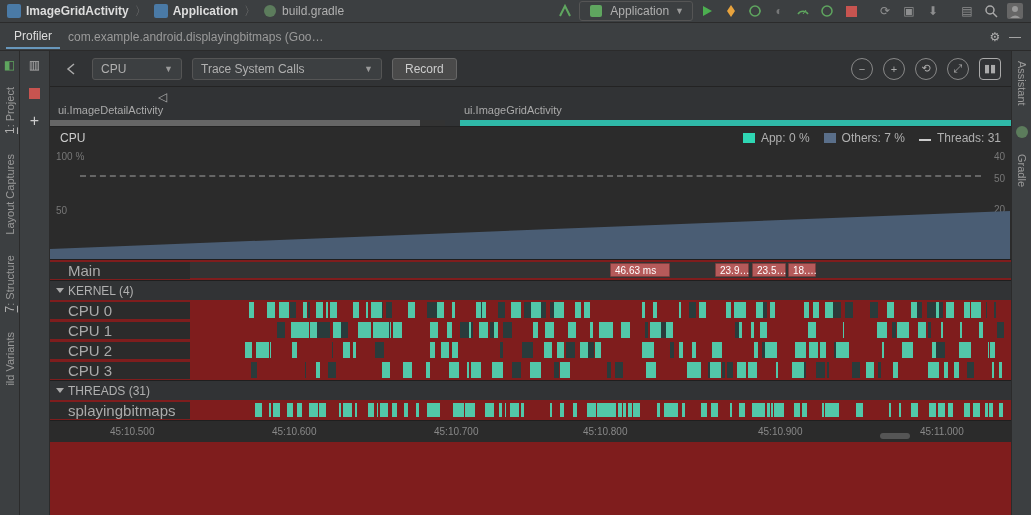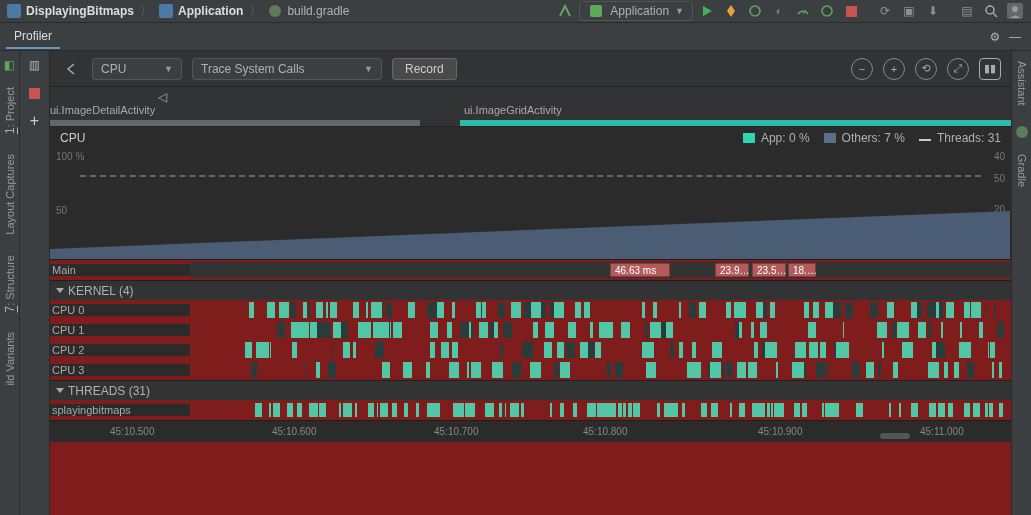--- a/index.html
+++ b/index.html
@@ -36,21 +36,21 @@
 .sw{width:12px;height:10px}
 .chart{height:110px;position:relative;background:#2b2b2b}
 .yl{position:absolute;left:6px;font-size:10px;color:#777}
 .yr{position:absolute;right:6px;font-size:10px;color:#777}
 .dashline{position:absolute;left:30px;right:30px;border-top:2px dashed #666}
 .slope{position:absolute;left:0;right:0;bottom:0}
 .section{border-top:1px solid #1f1f1f}
 .sec-head{height:19px;display:flex;align-items:center;padding-left:6px;background:#313335;color:#c8c8c8;font-weight:500;gap:4px}
 .tri{display:inline-block;width:0;height:0;border-left:4px solid transparent;border-right:4px solid transparent;border-top:5px solid #aaa}
 .track{height:20px;display:flex;align-items:center;position:relative}
-.track-label{width:140px;padding-left:2px;color:#aaa;font-size:11px;flex-shrink:0;z-index:2;background:#2b2b2b}
+.track-label{width:140px;padding-left:18px;color:#aaa;font-size:15px;flex-shrink:0;z-index:2;background:#2b2b2b}
 .track-lane{flex:1;position:relative;height:100%;overflow:hidden}
 .pill{position:absolute;top:3px;height:14px;background:#b55a5a;color:#fff;font-size:10px;line-height:14px;padding:0 4px;border-radius:1px;border:1px solid rgba(0,0,0,.3)}
 .kernel-bar{position:absolute;top:2px;height:16px;background:#52c7a8}
 .render-bar{position:absolute;top:3px;height:14px;background:#3a3f44;border:1px solid #555}
 .tline{position:absolute;top:3px;height:14px;background:#52c7a8}
 .timeaxis{height:22px;display:flex;align-items:center;position:relative;border-top:1px solid #1f1f1f;background:#2b2b2b}
 .tick{position:absolute;font-size:10px;color:#888}
 .scrollthumb{position:absolute;bottom:3px;height:6px;background:#555;border-radius:3px}
 .tooltip{position:absolute;background:#45494a;border:1px solid #5a5d5e;border-radius:3px;padding:8px 12px;color:#cfcfcf;font-size:12px;line-height:1.5;z-index:100;box-shadow:0 2px 6px rgba(0,0,0,.4)}
 .tooltip .grp{margin-top:6px}
@@ -61,21 +61,21 @@
 </head>
 <body>
 
 <div class="row topbar">
   <div class="crumb">
     <span class="ico">
         <svg width="14" height="14">
           <rect width="14" height="14" fill="#4a7aa6" rx="2"></rect>
         </svg>
       </span>
-    <b style="color:#ddd">DisplayingBitmaps</b>
+    <b style="color:#ddd">ImageGridActivity</b>
     <span class="sep">〉</span>
     <span class="ico">
         <svg width="14" height="14">
           <rect width="14" height="14" fill="#4a7aa6" rx="2"></rect>
         </svg>
       </span>
     <b style="color:#ddd">Application</b>
     <span class="sep">〉</span>
     <span class="ico">
         <svg width="14" height="14">
@@ -149,20 +149,21 @@
       <svg width="16" height="16">
         <rect width="16" height="16" fill="#666" rx="2"></rect>
         <circle cx="8" cy="6" r="3" fill="#999"></circle>
         <path d="M3 15 Q8 10 13 15" fill="#999"></path>
       </svg>
     </span>
 </div>
 
 <div class="row profilerbar">
   <span class="tab-active">Profiler</span>
+  <span class="tab">com.example.android.displayingbitmaps (Goo…</span>
   <div class="spacer"></div>
   <span class="tb-btn">⚙</span>
   <span class="tb-btn">—</span>
 </div>
 
 <div class="sidestrip-l">
   <span class="ico" style="color:#5fa65f;margin-top:2px">◧</span>
   <span class="vtab"><u>1</u>: Project</span>
   <span class="vtab">Layout Captures</span>
   <span class="vtab"><u>7</u>: Structure</span>
@@ -212,21 +213,21 @@
       <div class="spacer"></div>
       <span class="rndbtn">−</span>
       <span class="rndbtn">+</span>
       <span class="rndbtn">⟲</span>
       <span class="rndbtn">⤢</span>
       <span class="rndbtn" style="border-radius:4px;border-color:#aaa">▮▮</span>
     </div>
 
     <div class="minimap">
       <span class="mm-tri" style="left:108px">◁</span>
-      <span class="mm-label" style="left:0;bottom:10px">ui.ImageDetailActivity</span>
+      <span class="mm-label" style="left:8px;bottom:10px">ui.ImageDetailActivity</span>
       <div class="mm-seg" style="left:0;width:390px;background:#666"></div>
       <div class="mm-seg" style="left:370px;width:25px;background:#333"></div>
       <span class="mm-label" style="left:414px;bottom:10px">ui.ImageGridActivity</span>
       <div class="mm-seg" style="left:410px;right:0;background:#2fb9a8"></div>
     </div>
 
     <div class="cpuheader">
       <span style="color:#ccc">CPU</span>
       <div class="spacer"></div>
       <span class="legend">

